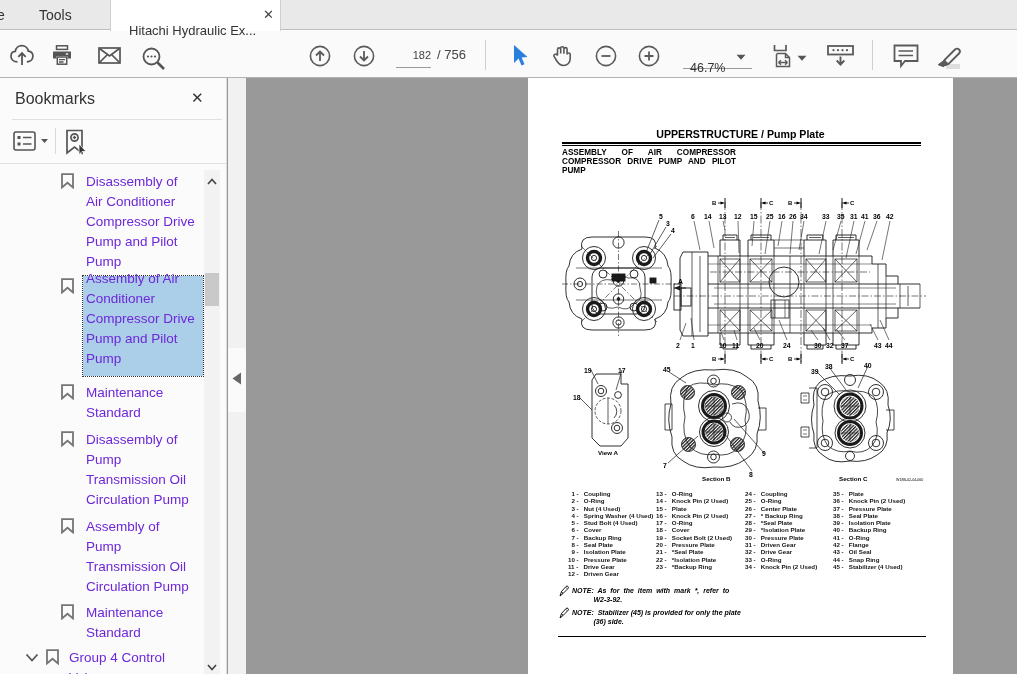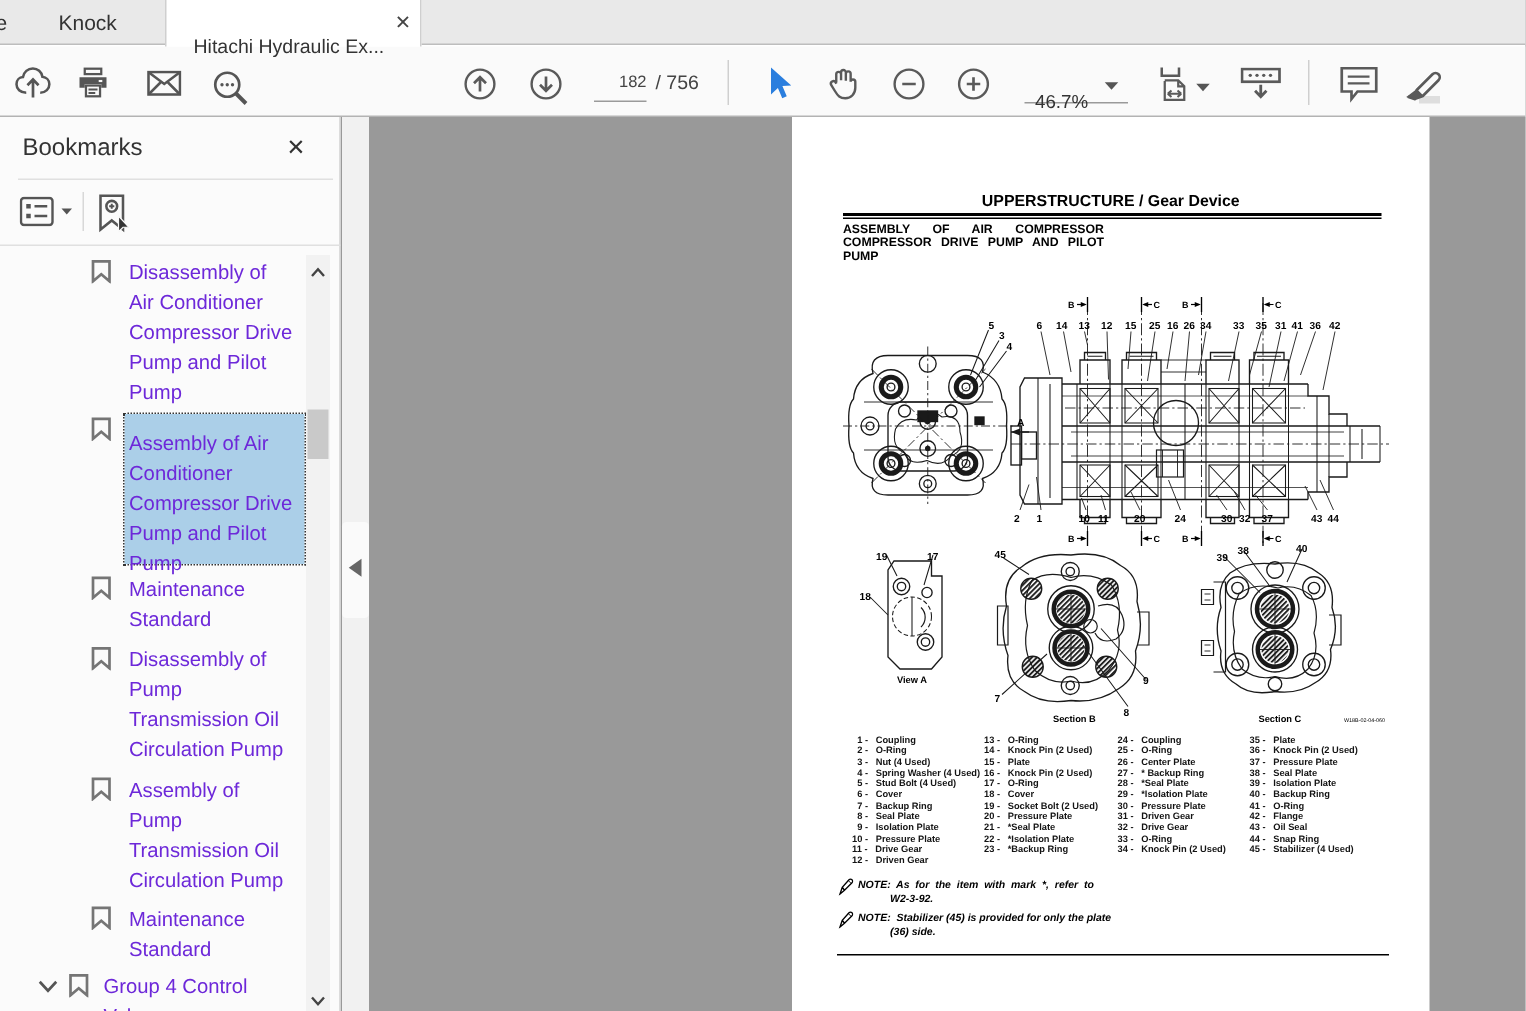--- a/index.html
+++ b/index.html
@@ -46,21 +46,21 @@
   .bold { font-weight:bold; }
 
   #plist { position:absolute; left:0px; top:412px; width:425px; font-size:6.2px; font-weight:bold; line-height:7.3px; color:#141414; }
   #plist div { position:absolute; white-space:pre; }
 </style>
 </head>
 <body>
 
 <div id="tabbar">
   <span class="tabtext" style="left:-3px;">e</span>
-  <span class="tabtext" style="left:39px;">Knock</span>
+  <span class="tabtext" style="left:39px;">Tools</span>
   <div id="activetab">
     <span class="ttl">Hitachi Hydraulic Ex...</span>
     <span class="x">✕</span>
   </div>
 </div>
 
 <div id="toolbar">
   <svg style="left:9px; top:11px;" width="26" height="26" viewBox="0 0 26 26" fill="none" stroke="#555" stroke-width="1.7">
     <path d="M8.5 19.8 C4.5 19.8 2 17.3 2 14.2 C2 11.3 4 9.5 6.3 9.4 C6.8 6 9.6 3.6 12.9 3.6 C16.1 3.6 18.8 6 19.3 9.2 C21.8 9.5 23.9 11.4 23.9 14.1 C23.9 17.2 21.5 19.8 17.8 19.8"></path>
     <path d="M13 23 L13 11.5" stroke="#f9f9f9" stroke-width="4.5"></path>
@@ -202,21 +202,21 @@
           <path d="M2 1.2 L13 1.2 L13 14.5 L7.5 9.8 L2 14.5 Z"></path>
         </svg>
       <svg class="bmico" style="left:45px; top:479px;" width="15" height="16" viewBox="0 0 15 16" fill="none" stroke="#757575" stroke-width="1.8">
           <path d="M2 1.2 L13 1.2 L13 14.5 L7.5 9.8 L2 14.5 Z"></path>
         </svg>
       <svg class="bmico" style="left:25px; top:483px;" width="14" height="9" viewBox="0 0 14 9" fill="none" stroke="#555" stroke-width="1.8">
           <path d="M1.5 1.5 L7 7.5 L12.5 1.5"></path>
         </svg>
 
       <div class="bmitem" style="top:2px;">Disassembly of<br>Air Conditioner<br>Compressor Drive<br>Pump and Pilot<br>Pump</div>
-      <div class="bmitem" style="top:116px;">Assembly of Air<br>Conditioner<br>Compressor Drive<br>Pump and Pilot<br>Pump</div>
+      <div class="bmitem" style="top:99px;">Assembly of Air<br>Conditioner<br>Compressor Drive<br>Pump and Pilot<br>Pump</div>
       <div class="bmitem" style="top:213px;">Maintenance<br>Standard</div>
       <div class="bmitem" style="top:260px;">Disassembly of<br>Pump<br>Transmission Oil<br>Circulation Pump</div>
       <div class="bmitem" style="top:347px;">Assembly of<br>Pump<br>Transmission Oil<br>Circulation Pump</div>
       <div class="bmitem" style="top:433px;">Maintenance<br>Standard</div>
       <div class="bmitem" style="left:69px; top:478px;">Group 4 Control<br>Valve</div>
     </div>
 
     <div id="sbar">
       <svg style="position:absolute; left:3px; top:8px;" width="10" height="7" viewBox="0 0 10 7" fill="none" stroke="#444" stroke-width="1.6">
           <path d="M1 6 L5 1.5 L9 6"></path>
@@ -229,21 +229,21 @@
   </div>
 
   <div id="gutter">
     <div id="handle"></div>
     <svg style="position:absolute; left:4px; top:294px;" width="10" height="13" viewBox="0 0 10 13">
         <path d="M9 0.5 L9 12.5 L0.5 6.5 Z" fill="#666"></path>
       </svg>
   </div>
 
   <div id="page">
-    <div class="c bold" style="left:0; top:49.5px; width:425px; text-align:center; font-size:10.6px;">UPPERSTRUCTURE / Gear Device</div>
+    <div class="c bold" style="left:0; top:49.5px; width:425px; text-align:center; font-size:10.6px;">UPPERSTRUCTURE / Pump Plate</div>
     <div class="c" style="left:34px; top:63.5px; width:359px; height:2px; background:#000;"></div>
     <div class="c" style="left:34px; top:66.8px; width:359px; height:1px; background:#000;"></div>
 
     <div class="c bold" style="left:34px; top:70px; font-size:8.2px; line-height:9px; white-space:normal; width:174px;">
       <div style="text-align:justify; text-align-last:justify;">ASSEMBLY OF AIR COMPRESSOR</div>
       <div style="text-align:justify; text-align-last:justify;">COMPRESSOR DRIVE PUMP AND PILOT</div>
       <div>PUMP</div>
     </div>
 
     <svg id="diagram" style="position:absolute; left:0; top:0;" width="425" height="596" viewBox="0 0 425 596">

